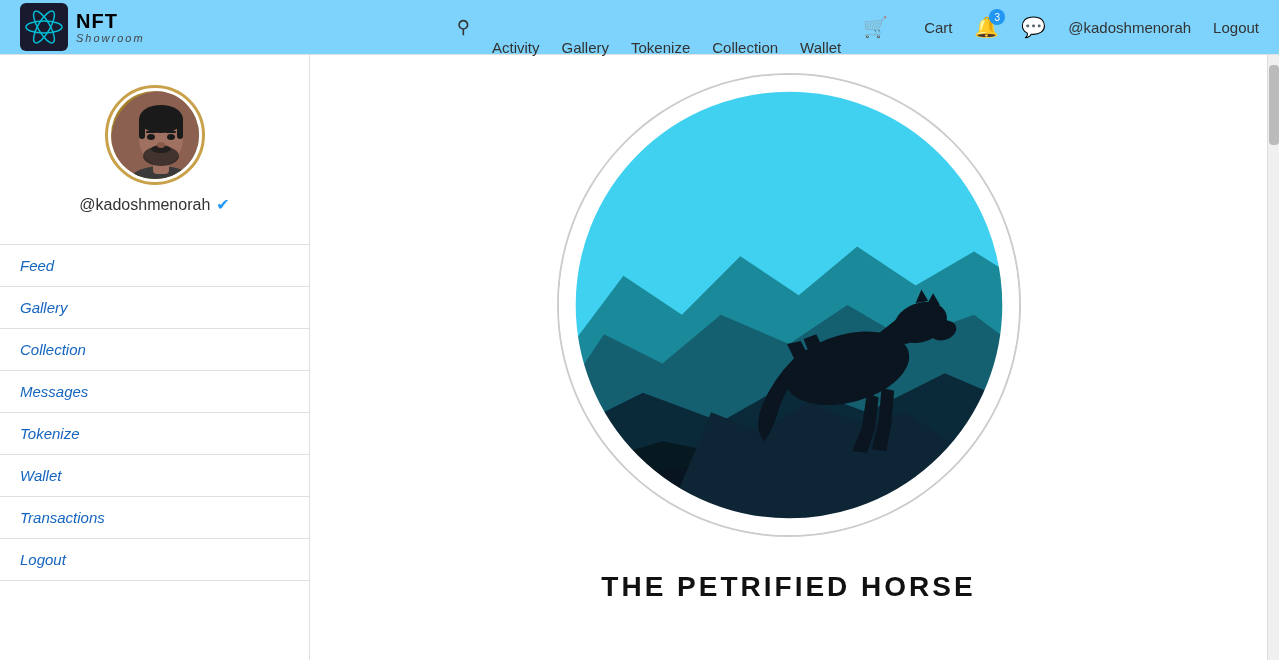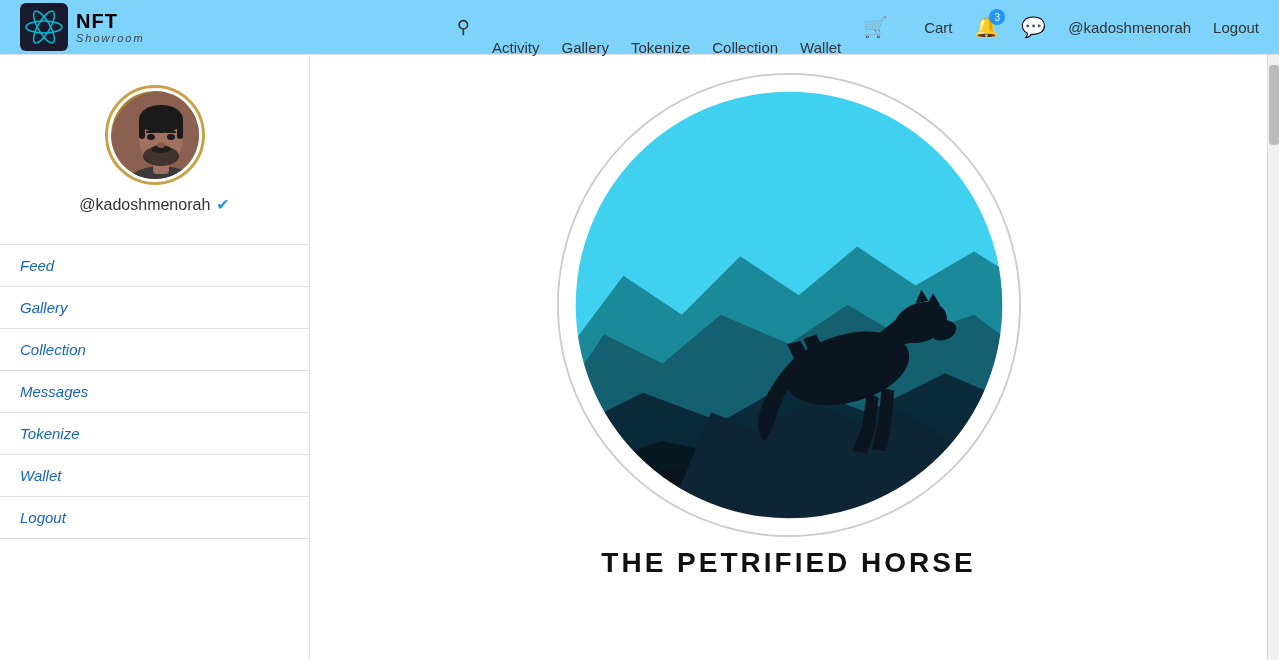--- a/index.html
+++ b/index.html
@@ -184,21 +184,21 @@
     }
     .nft-svg {
       width: 100%;
       height: 100%;
     }
     .nft-title {
       font-size: 28px;
       font-weight: 700;
       letter-spacing: 3px;
       color: #111;
-      margin-top: 12px;
+      margin-top: 36px;
       text-align: center;
     }
 
     
     .sidebar::-webkit-scrollbar { width: 6px; }
     .sidebar::-webkit-scrollbar-thumb { background: #ccc; border-radius: 3px; }
     .content-area::-webkit-scrollbar { width: 8px; }
     .content-area::-webkit-scrollbar-thumb { background: #ccc; }
 
     
@@ -296,20 +296,21 @@
         <span class="verified-icon">✔︎</span>
       </div>
     </div>
     <nav class="sidebar-nav">
       <a class="sidebar-item">Feed</a>
       <a class="sidebar-item">Gallery</a>
       <a class="sidebar-item">Collection</a>
       <a class="sidebar-item">Messages</a>
       <a class="sidebar-item">Tokenize</a>
       <a class="sidebar-item">Wallet</a>
+      <a class="sidebar-item">Transactions</a>
       <a class="sidebar-item">Logout</a>
     </nav>
   </aside>
 
   <main class="content-area">
     <div class="nft-image-container">
       <div class="nft-circle">
         <svg class="nft-svg" viewBox="0 0 460 460" xmlns="http://www.w3.org/2000/svg">
 
           <defs>

